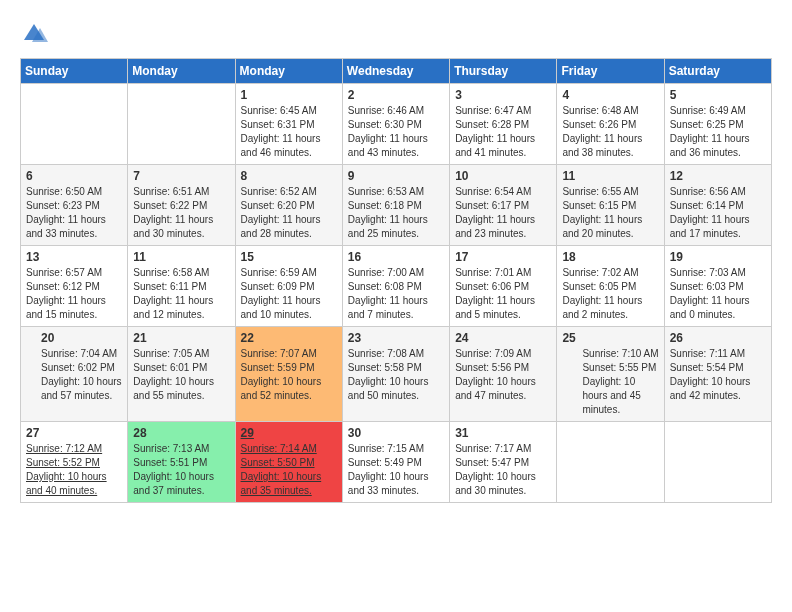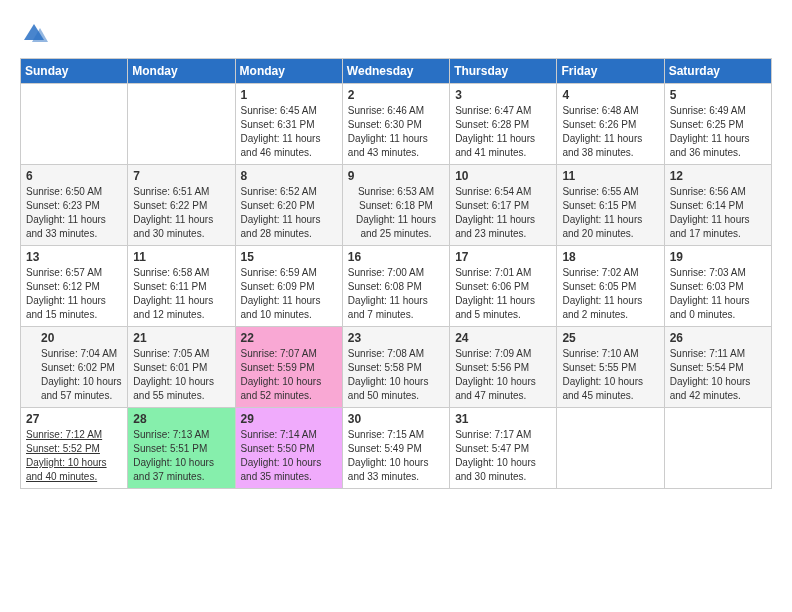--- a/index.html
+++ b/index.html
@@ -177,21 +177,21 @@
 Daylight: 11 hours and 30 minutes.</div>
         </td>
         <td style="background: rgb(245, 245, 245);">
           <span class="day-num">8</span>
           <div class="day-info" style="white-space: pre-line;">Sunrise: 6:52 AM
 Sunset: 6:20 PM
 Daylight: 11 hours and 28 minutes.</div>
         </td>
         <td style="background: rgb(245, 245, 245);">
           <span class="day-num">9</span>
-          <div class="day-info" style="white-space: pre-line; text-align: center;">Sunrise: 6:53 AM
+          <div class="day-info" style="white-space: pre-line;">Sunrise: 6:53 AM
 Sunset: 6:18 PM
 Daylight: 11 hours and 25 minutes.</div>
         </td>
         <td style="background: rgb(245, 245, 245);">
           <span class="day-num">10</span>
           <div class="day-info" style="white-space: pre-line;">Sunrise: 6:54 AM
 Sunset: 6:17 PM
 Daylight: 11 hours and 23 minutes.</div>
         </td>
         <td style="background: rgb(245, 245, 245);">
@@ -257,41 +257,41 @@
           <div class="day-info" style="white-space: pre-line;">Sunrise: 7:04 AM
 Sunset: 6:02 PM
 Daylight: 10 hours and 57 minutes.</div>
         </td>
         <td style="background: rgb(245, 245, 245);">
           <span class="day-num">21</span>
           <div class="day-info" style="white-space: pre-line;">Sunrise: 7:05 AM
 Sunset: 6:01 PM
 Daylight: 10 hours and 55 minutes.</div>
         </td>
-        <td style="background: #f9a8d4;">
+        <td style="background: #fdba74;">
           <span class="day-num">22</span>
           <div class="day-info" style="white-space: pre-line;">Sunrise: 7:07 AM
 Sunset: 5:59 PM
 Daylight: 10 hours and 52 minutes.</div>
         </td>
         <td style="background: rgb(245, 245, 245);">
           <span class="day-num">23</span>
           <div class="day-info" style="white-space: pre-line;">Sunrise: 7:08 AM
 Sunset: 5:58 PM
 Daylight: 10 hours and 50 minutes.</div>
         </td>
         <td style="background: rgb(245, 245, 245);">
           <span class="day-num">24</span>
           <div class="day-info" style="white-space: pre-line;">Sunrise: 7:09 AM
 Sunset: 5:56 PM
 Daylight: 10 hours and 47 minutes.</div>
         </td>
         <td style="background: rgb(245, 245, 245);">
           <span class="day-num">25</span>
-          <div class="day-info" style="white-space: pre-line;">Sunrise: 7:10 AM
+          <div class="day-info" style="white-space: pre-line; margin-left: 20px;">Sunrise: 7:10 AM
 Sunset: 5:55 PM
 Daylight: 10 hours and 45 minutes.</div>
         </td>
         <td style="background: rgb(245, 245, 245);">
           <span class="day-num">26</span>
           <div class="day-info" style="white-space: pre-line;">Sunrise: 7:11 AM
 Sunset: 5:54 PM
 Daylight: 10 hours and 42 minutes.</div>
         </td>
       </tr>
@@ -301,21 +301,21 @@
           <div class="day-info" style="white-space: pre-line; text-decoration: underline;">Sunrise: 7:12 AM
 Sunset: 5:52 PM
 Daylight: 10 hours and 40 minutes.</div>
         </td>
         <td style="background: #86efac;">
           <span class="day-num">28</span>
           <div class="day-info" style="white-space: pre-line;">Sunrise: 7:13 AM
 Sunset: 5:51 PM
 Daylight: 10 hours and 37 minutes.</div>
         </td>
-        <td style="background: #f0abfc;">
+        <td style="background: #ef4444; text-decoration: underline;">
           <span class="day-num">29</span>
           <div class="day-info" style="white-space: pre-line;">Sunrise: 7:14 AM
 Sunset: 5:50 PM
 Daylight: 10 hours and 35 minutes.</div>
         </td>
         <td style="background: rgb(255, 255, 255);">
           <span class="day-num">30</span>
           <div class="day-info" style="white-space: pre-line;">Sunrise: 7:15 AM
 Sunset: 5:49 PM
 Daylight: 10 hours and 33 minutes.</div>

